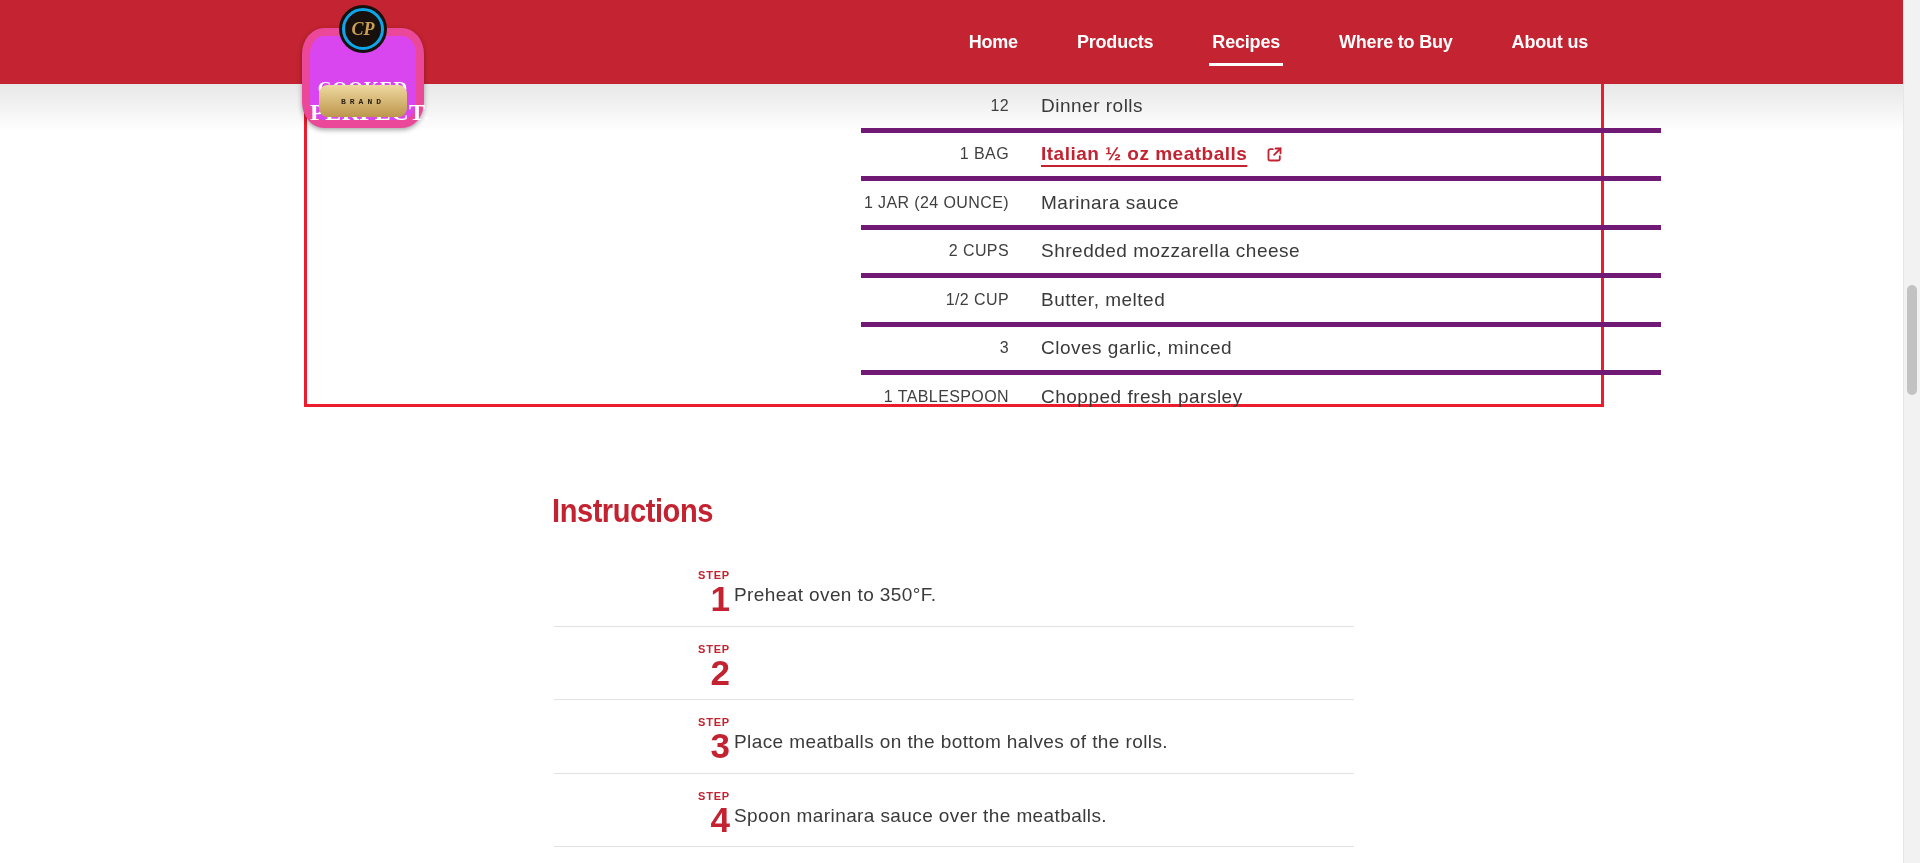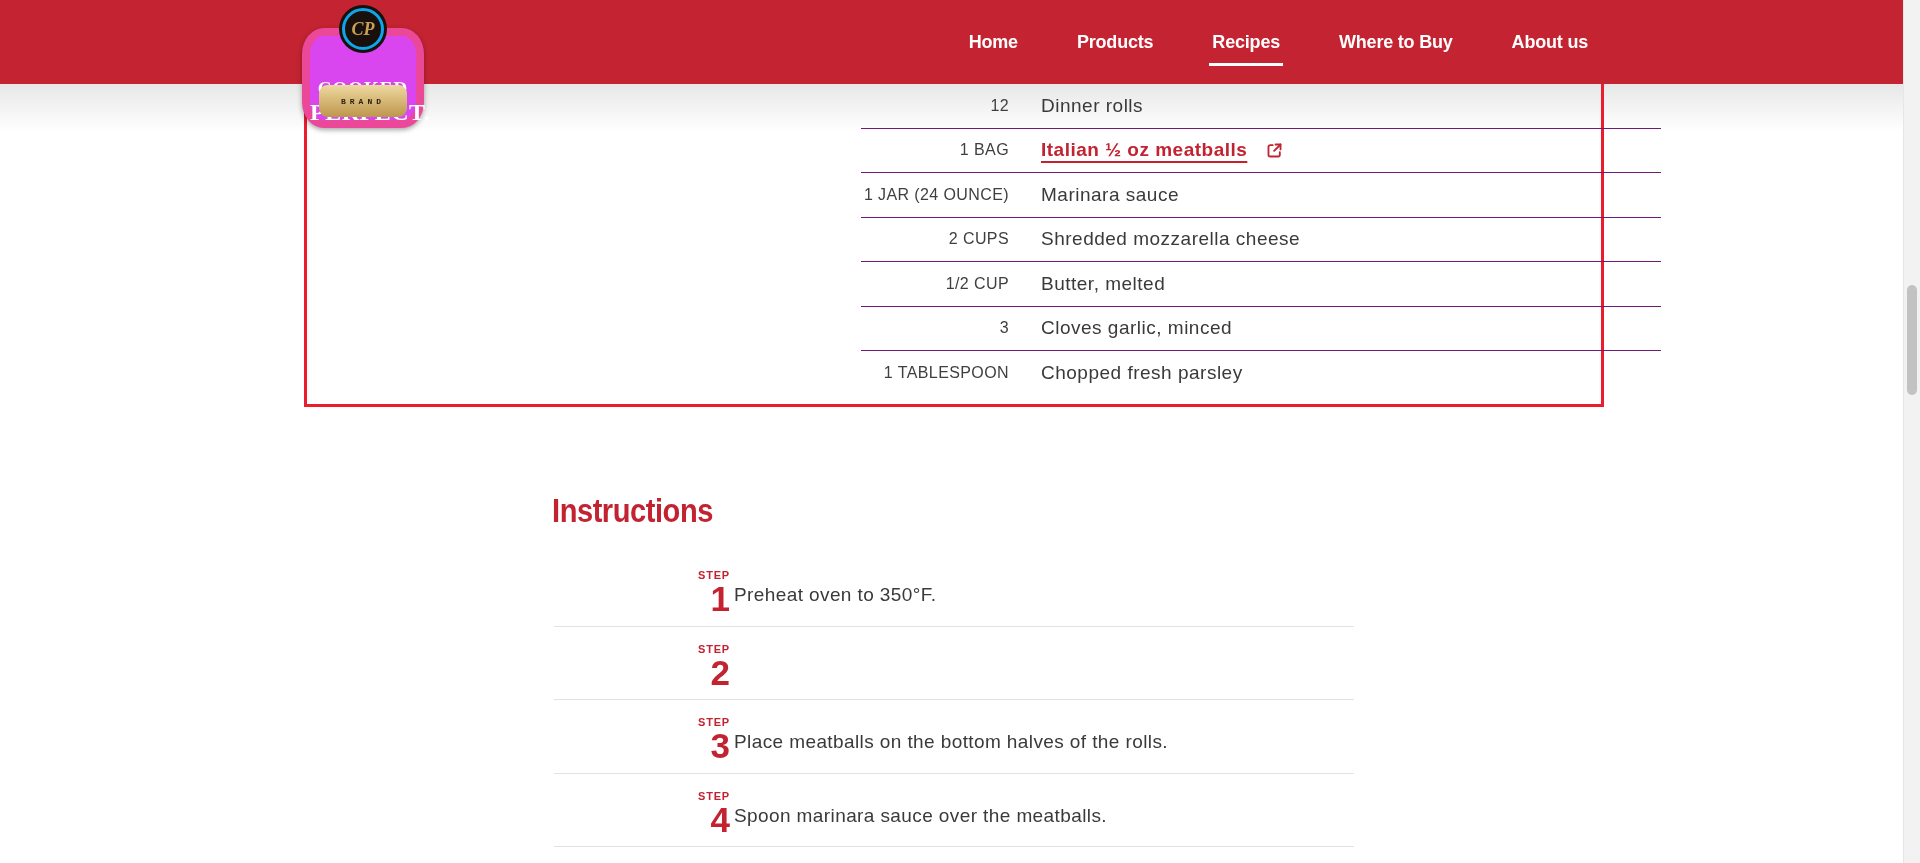--- a/index.html
+++ b/index.html
@@ -9,21 +9,21 @@
   }
   
   .top-shadow{position:absolute;left:0;top:84px;width:1920px;height:48px;
     background:linear-gradient(#e7e7e7,rgba(255,255,255,0));}
 
   
   .ingredient-box{position:absolute;left:304px;top:-22px;width:1300px;height:429px;
     box-sizing:border-box;border:3px solid #eb1c2d;background:transparent;}
 
   .ing-table{position:absolute;left:554px;top:103px;width:800px;}
-  .ing-row{display:flex;align-items:center;height:43.5px;border-bottom:1px solid #701a75;}
+  .ing-row{display:flex;align-items:center;height:43.5px;border-bottom:5px solid #701a75;}
   .ing-row:last-child{border-bottom:none;}
   .ing-qty{width:148px;text-align:right;font-size:16px;letter-spacing:.4px;color:#3f3f3f;}
   .ing-item{margin-left:32px;font-size:19px;letter-spacing:.5px;color:#3a3a3a;}
   .ing-link{color:#c32330;font-weight:bold;text-decoration:underline;
     text-decoration-thickness:2px;text-underline-offset:5px;cursor:pointer;
     display:inline-flex;align-items:center;gap:19px;}
   .ing-link svg{flex:0 0 auto;}
 
   
   .band{position:absolute;left:0;top:0;width:1920px;height:84px;background:#c42331;z-index:5;}

